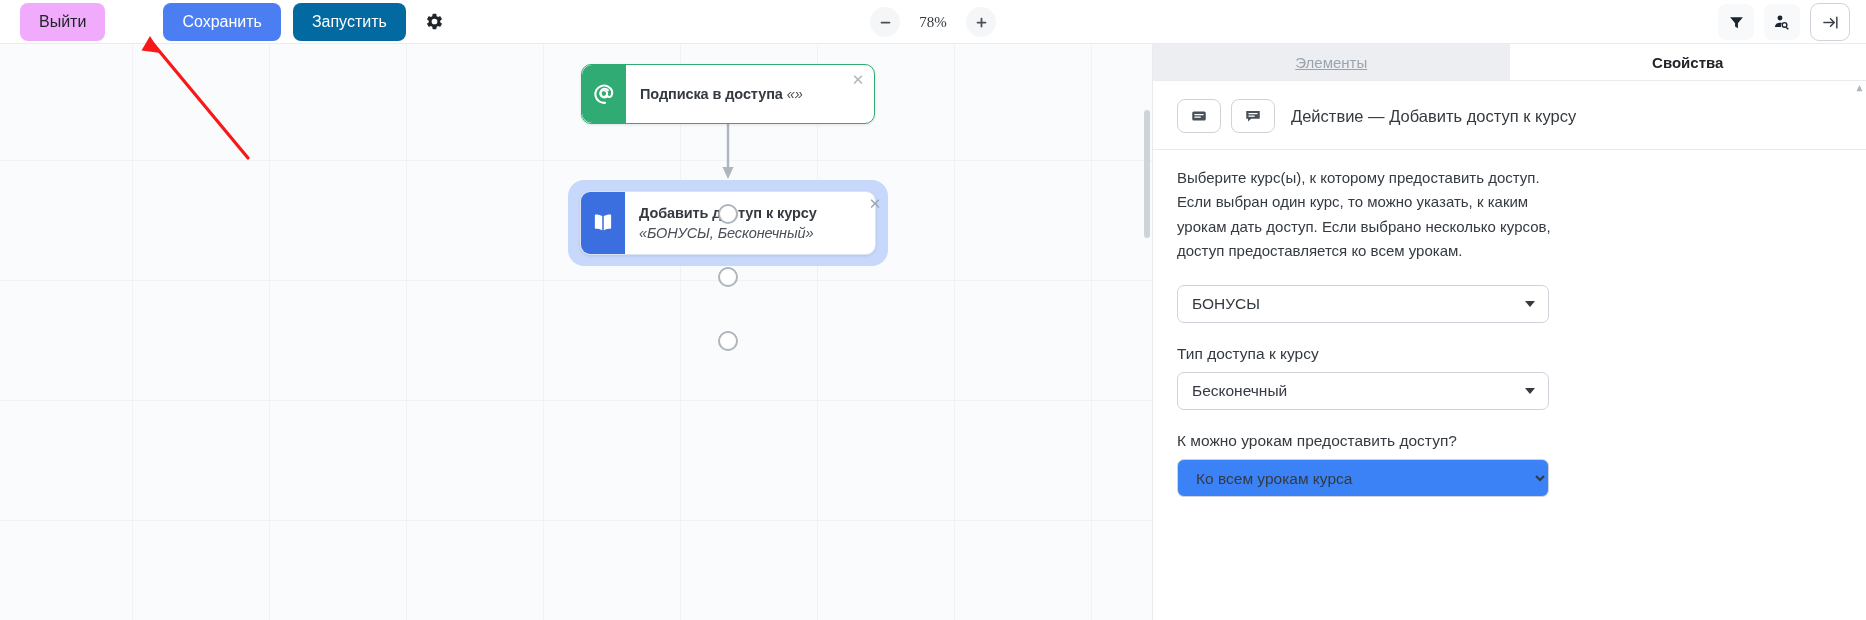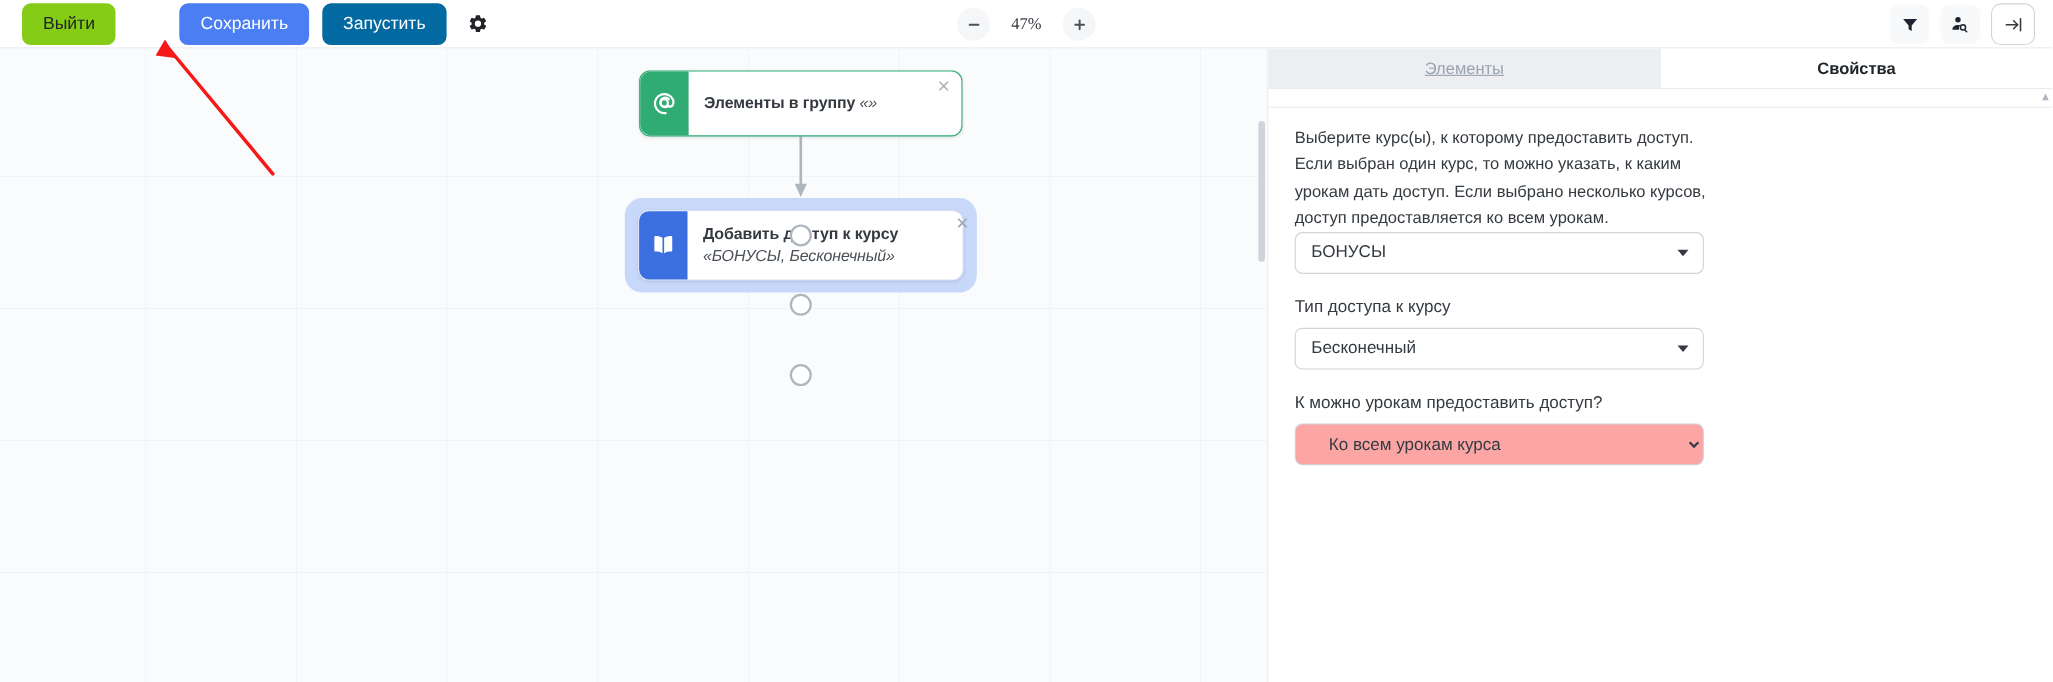--- a/index.html
+++ b/index.html
@@ -24,21 +24,21 @@
   .tb-left { display: flex; align-items: center; gap: 12px; padding-left: 20px; }
 
   .btn {
     height: 38px; border-radius: 8px;
     font-size: 16px; line-height: 1;
     display: flex; align-items: center; justify-content: center;
     padding: 0 19px; cursor: pointer; white-space: nowrap;
     border: none;
     font-family: "Liberation Sans", sans-serif;
   }
-  .btn-exit { background: #84cc16; color: #212529; }
+  .btn-exit { background: #f0abfc; color: #212529; }
   .btn-save { background: #4c7ef3; color: #ffffff; margin-left: 46px; }
   .btn-run  { background: #0369a1; color: #ffffff; }
 
   .icon-btn-plain {
     width: 34px; height: 34px; border-radius: 8px;
     background: transparent; border: none; cursor: pointer;
     display: flex; align-items: center; justify-content: center;
   }
 
   .tb-center {
@@ -202,33 +202,33 @@
   }
   .select-box {
     position: relative;
     width: 372px; height: 38px;
     border: 1px solid #ced4da; border-radius: 7px;
     background: #ffffff; cursor: pointer;
     display: flex; align-items: center;
     padding: 0 34px 0 14px;
     font-size: 15.5px; color: #343a40;
   }
-  .select-box.first { }
+  .select-box.first { margin-top: 22px; }
   .caret-solid {
     position: absolute; right: 13px; top: 50%; transform: translateY(-50%);
     width: 0; height: 0;
     border-left: 5.5px solid transparent;
     border-right: 5.5px solid transparent;
     border-top: 6.5px solid #343a40;
   }
   .native-select {
     width: 372px; height: 38px;
     border: 1px solid #ced4da; border-radius: 7px;
-    background: #fca5a5; color: #343a40;
-    font-size: 15.5px; padding: 0 10px 0 26px;
+    background: #3b82f6; color: #343a40;
+    font-size: 15.5px; padding: 0 10px 0 14px;
     font-family: "Liberation Sans", sans-serif;
     cursor: pointer;
   }
   .panel-scroll {
     position: absolute; right: 3px; top: 40px;
     width: 7px; height: 9px;
     color: #adb5bd;
   }
 </style>
 </head>
@@ -247,21 +247,21 @@
         </svg>
       </button>
     </div>
 
     <div class="tb-center">
       <button class="round-btn">
         <svg width="13" height="13" viewBox="0 0 16 16">
           <rect x="2" y="7" width="12" height="2.2" rx="1.1" fill="#495057"></rect>
         </svg>
       </button>
-      <span class="zoom-val">47%</span>
+      <span class="zoom-val">78%</span>
       <button class="round-btn">
         <svg width="13" height="13" viewBox="0 0 16 16">
           <rect x="2" y="7" width="12" height="2.2" rx="1.1" fill="#495057"></rect>
           <rect x="6.9" y="2.1" width="2.2" height="12" rx="1.1" fill="#495057"></rect>
         </svg>
       </button>
     </div>
 
     <div class="tb-right">
       <button class="sq-btn">
@@ -295,21 +295,21 @@
     </svg>
 
     <div class="node" id="node-trigger">
       <div class="node-icon">
         <svg width="26" height="26" viewBox="0 0 24 24">
           <path fill="none" stroke="#ffffff" stroke-width="1.9" stroke-linecap="round" d="M15.6 8.5a4 4 0 10-.2 5.6c.9.9 2.6.8 3.4-.4.9-1.3 1-3 .6-4.6A8 8 0 1013 20.1"></path>
           <circle cx="11.8" cy="11.6" r="3.1" fill="none" stroke="#ffffff" stroke-width="1.9"></circle>
         </svg>
       </div>
       <div class="node-body">
-        <div class="node-title"><span>Элементы в группу </span><span class="qt">«»</span></div>
+        <div class="node-title"><span>Подписка в доступа </span><span class="qt">«»</span></div>
       </div>
       <div class="node-close">✕</div>
     </div>
 
     <div id="node-action-wrap">
       <div class="node" id="node-action">
         <div class="node-icon">
           <svg width="26" height="26" viewBox="0 0 24 24">
             <path fill="#ffffff" d="M11.3 5.6c-1.6-1-3.7-1.5-5.8-1.5-.6 0-1 .4-1 1v11.2c0 .6.4 1 1 1 2 0 4 .4 5.5 1.3.2.1.3 0 .3-.2V5.8c0-.1 0-.2-.1-.2z"></path>
             <path fill="#ffffff" d="M12.7 5.6c1.6-1 3.7-1.5 5.8-1.5.6 0 1 .4 1 1v11.2c0 .6-.4 1-1 1-2 0-4 .4-5.5 1.3-.2.1-.3 0-.3-.2V5.8c0-.1 0-.2.1-.2z"></path>
@@ -328,20 +328,37 @@
 
     <div class="canvas-scroll"></div>
   </div>
 
   <div class="panel">
     <div class="tabs">
       <div class="tab tab-inactive">Элементы</div>
       <div class="tab tab-active">Свойства</div>
     </div>
 
+    <div class="panel-head">
+      <button class="mode-btn">
+        <svg width="18" height="18" viewBox="0 0 24 24">
+          <rect x="3" y="6" width="18" height="12" rx="2" fill="#495057"></rect>
+          <rect x="5.6" y="12.6" width="9" height="1.7" rx="0.85" fill="#ffffff"></rect>
+          <rect x="5.6" y="9.2" width="12.8" height="1.7" rx="0.85" fill="#ffffff"></rect>
+        </svg>
+      </button>
+      <button class="mode-btn">
+        <svg width="18" height="18" viewBox="0 0 24 24">
+          <path fill="#495057" d="M3 5.4h18v10.2H9.6L5.4 19.4v-3.8H3z"></path>
+          <rect x="5.8" y="8.1" width="12.4" height="1.6" rx="0.8" fill="#ffffff"></rect>
+          <rect x="5.8" y="11.4" width="8.6" height="1.6" rx="0.8" fill="#ffffff"></rect>
+        </svg>
+      </button>
+      <div class="panel-title">Действие — Добавить доступ к курсу</div>
+    </div>
 
     <div class="panel-sep"></div>
 
     <div class="panel-body">
       <div class="desc">Выберите курс(ы), к которому предоставить доступ. Если выбран один курс, то можно указать, к каким урокам дать доступ. Если выбрано несколько курсов, доступ предоставляется ко всем урокам.</div>
 
       <div class="select-box first">
         <span>БОНУСЫ</span>
         <span class="caret-solid"></span>
       </div>

